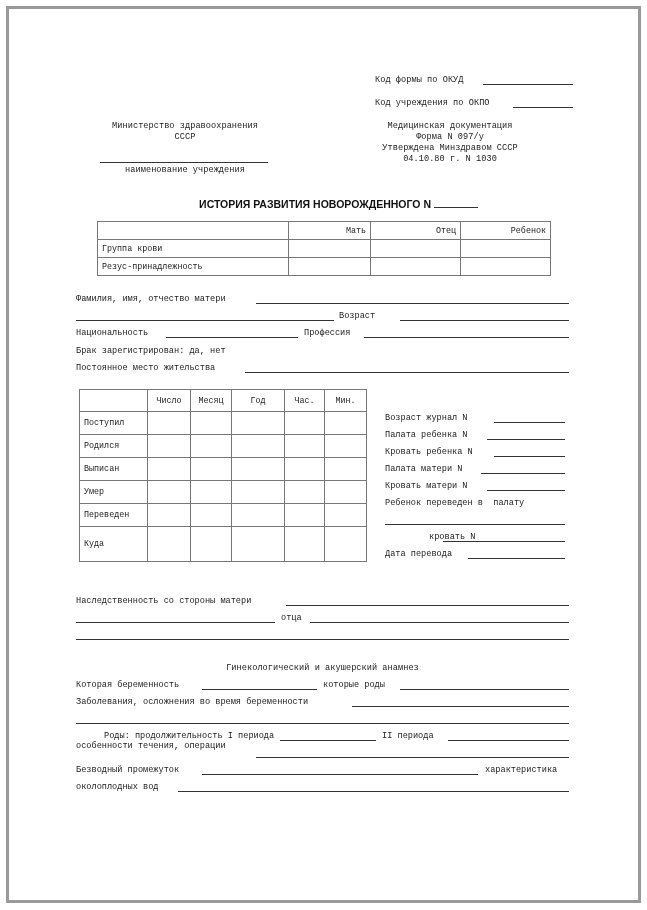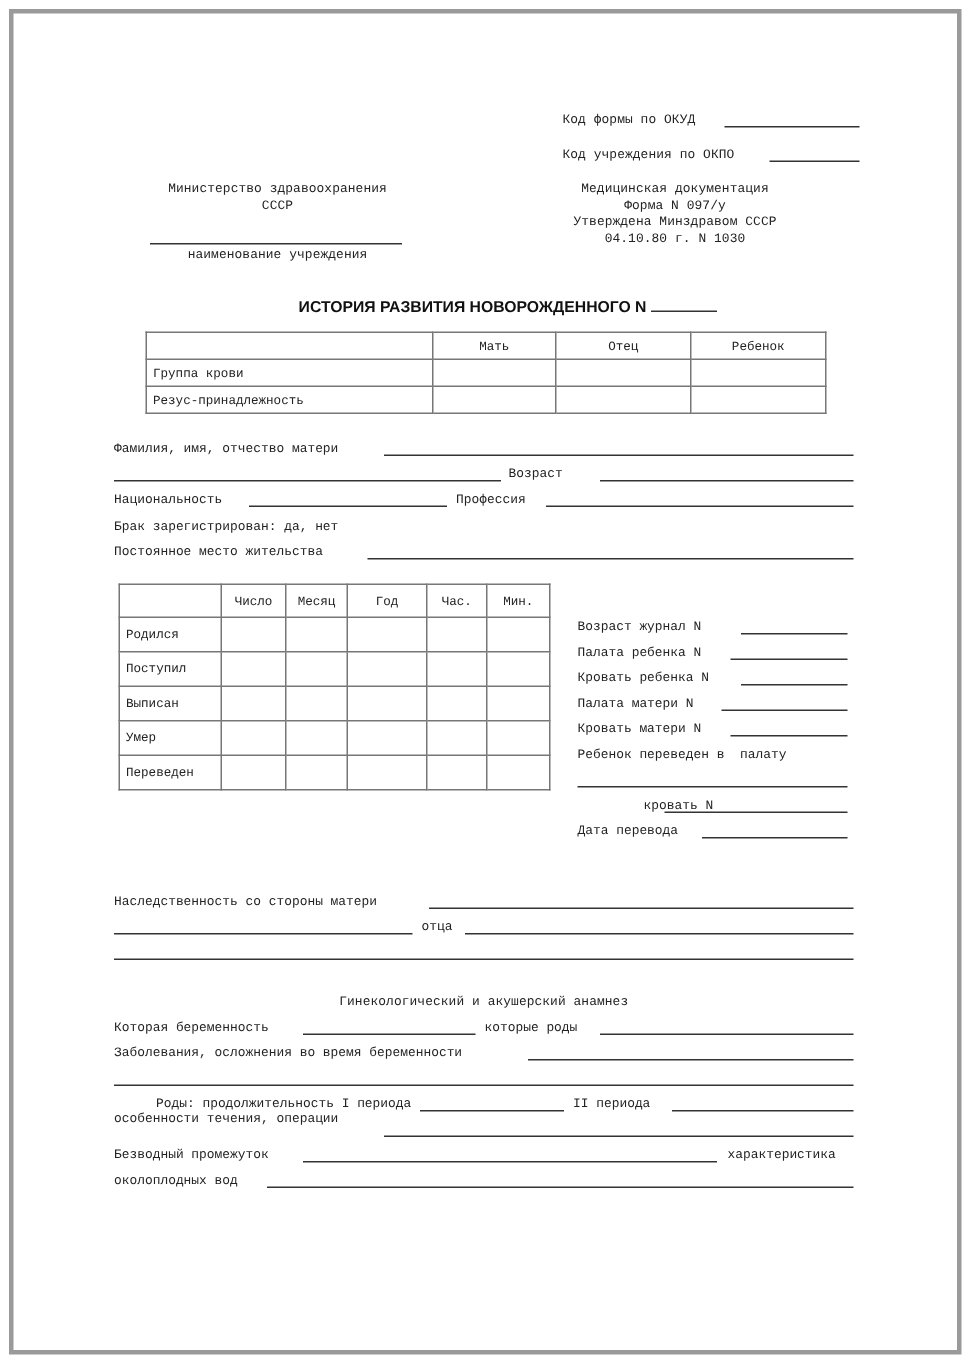--- a/index.html
+++ b/index.html
@@ -9,21 +9,21 @@
            border: 3px solid #9a9a9a; background: #fff; }
   .abs { position: absolute; white-space: pre; font-size: 8.6px; line-height: 11px; letter-spacing: 0.05px; }
   .c { text-align: center; }
   .title { position: absolute; left: 0; width: 647px; top: 198px; text-align: center;
            font-family: "Liberation Sans", "DejaVu Sans", sans-serif; font-weight: bold; font-size: 10.5px; color: #111; padding-left: 15px; }
   .ul { display: inline-block; border-bottom: 1px solid #333; height: 9px; vertical-align: baseline; }
   table.grid { position: absolute; border-collapse: collapse; font-size: 8.4px; }
   table.grid td { border: 1px solid #777; padding: 0 4px; vertical-align: middle; }
   table.blood { left: 97px; top: 221px; width: 454px; }
   table.blood td { height: 17px; }
-  table.blood td.h { text-align: center; }
+  table.blood td.h { text-align: right; }
   table.dates { left: 79px; top: 389px; width: 288px; border: 1px solid #777; }
   table.dates td.h { text-align: center; height: 21px; padding: 0; }
   table.dates td.r { height: 22px; }
   table.dates td.tall { height: 34px; }
   .line { position: absolute; font-size: 8.6px; line-height: 11px; white-space: pre; }
   .fill { position: absolute; border-bottom: 1px solid #333; height: 0; }
 </style>
 </head>
 <body>
 
@@ -89,29 +89,29 @@
   <tbody>
       <tr>
     <td class="h" style="width:67px;"></td>
     <td class="h" style="width:42px;">Число</td>
     <td class="h" style="width:40px;">Месяц</td>
     <td class="h" style="width:52px;">Год</td>
     <td class="h" style="width:39px;">Час.</td>
     <td class="h">Мин.</td>
   </tr>
   <tr>
-    <td class="r">Родился</td>
+    <td class="r">Поступил</td>
     <td></td>
         <td></td>
         <td></td>
         <td></td>
         <td></td>
   </tr>
   <tr>
-    <td class="r">Поступил</td>
+    <td class="r">Родился</td>
     <td></td>
         <td></td>
         <td></td>
         <td></td>
         <td></td>
   </tr>
   <tr>
     <td class="r">Выписан</td>
     <td></td>
         <td></td>
@@ -122,20 +122,28 @@
   <tr>
     <td class="r">Умер</td>
     <td></td>
         <td></td>
         <td></td>
         <td></td>
         <td></td>
   </tr>
   <tr>
     <td class="r">Переведен</td>
+    <td></td>
+        <td></td>
+        <td></td>
+        <td></td>
+        <td></td>
+  </tr>
+  <tr>
+    <td class="tall">Куда</td>
     <td></td>
         <td></td>
         <td></td>
         <td></td>
         <td></td>
   </tr>
 </tbody>
   </table>
 
 <div class="line" style="left:385px;top:413px;">Возраст журнал N</div>

